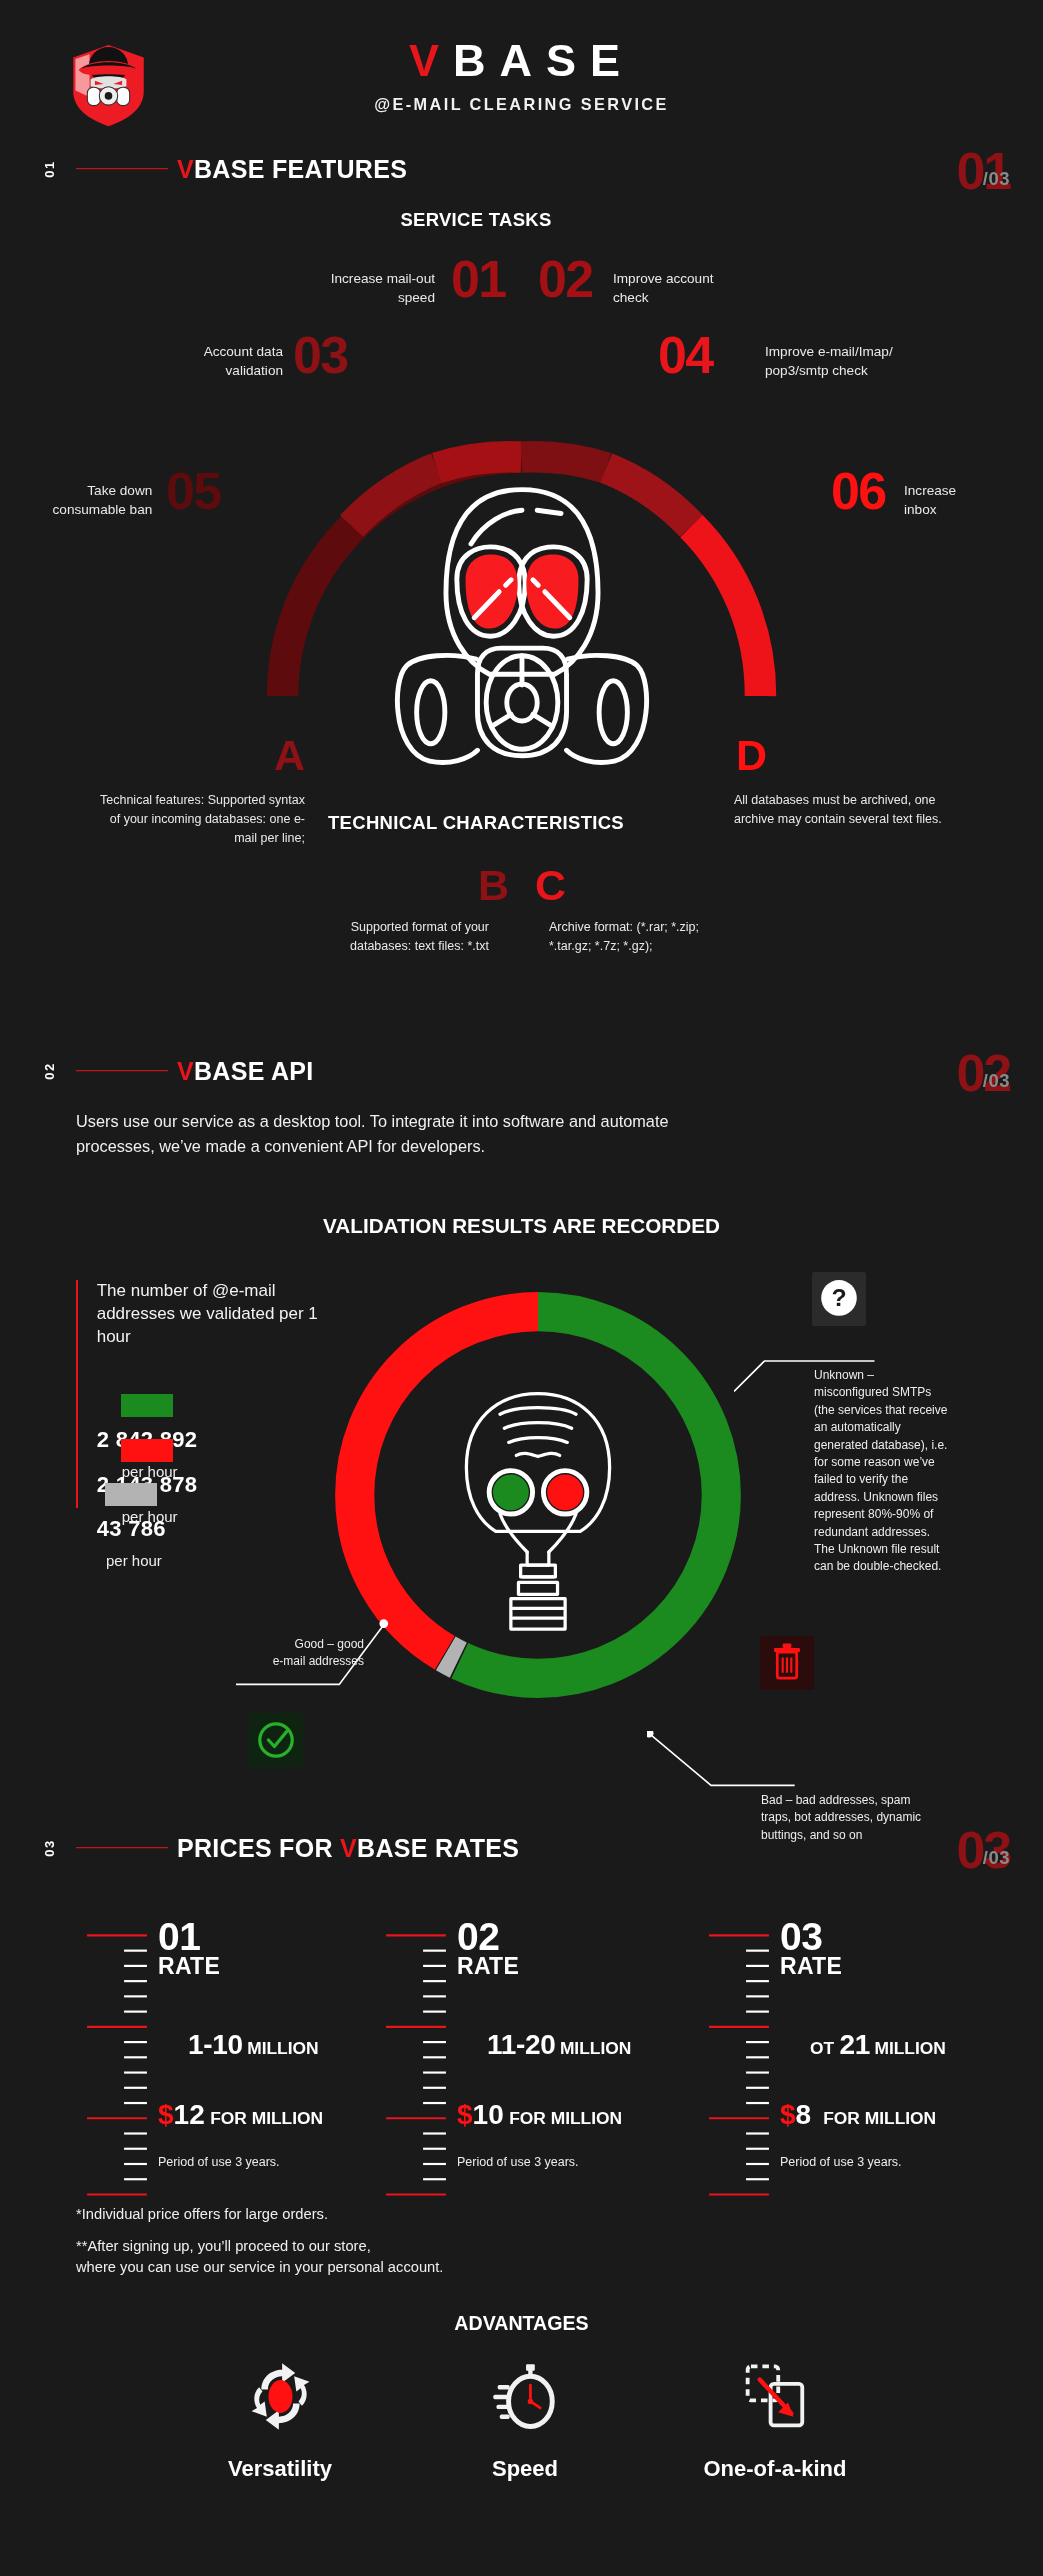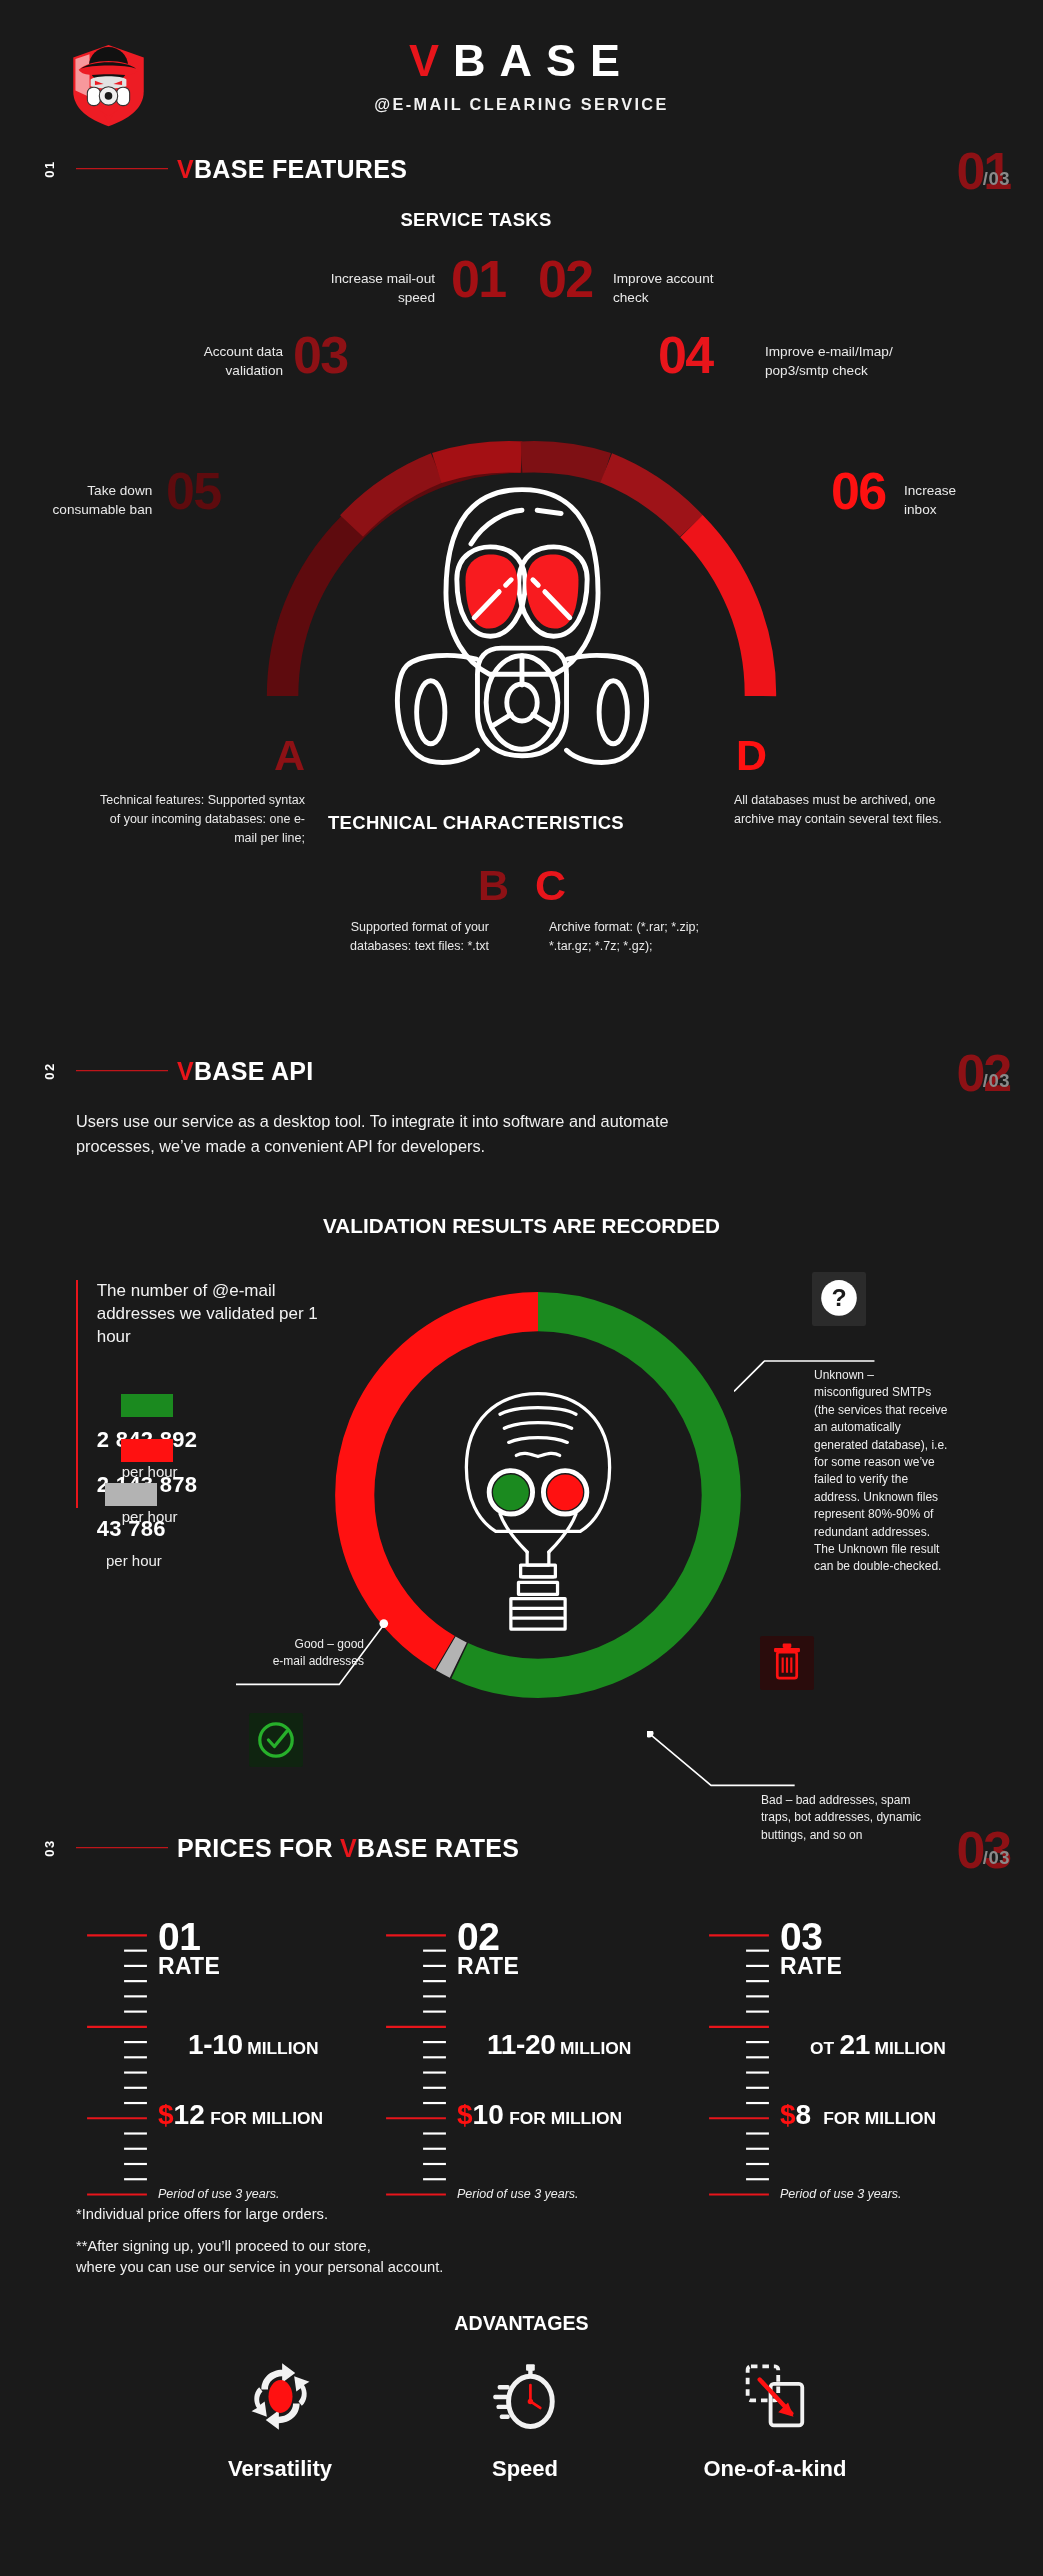--- a/index.html
+++ b/index.html
@@ -103,21 +103,21 @@
   .rate-body { position:absolute; left:71px; top:0; width:234px; }
   .rate-num { font-size:39px; font-weight:700; line-height:0.95; letter-spacing:-0.5px; }
   .rate-word { font-size:23px; font-weight:700; line-height:1; letter-spacing:0.3px; }
   .rate-vol { position:absolute; left:60px; top:111px; white-space:nowrap;margin-left:41px; }
   .rate-vol b { font-size:28px; font-weight:700; letter-spacing:-0.3px; }
   .rate-vol span { font-size:17.4px; font-weight:700; margin-left:4.3px; }
   .rate-price { position:absolute; left:71px; top:181px; white-space:nowrap; }
   .rate-price i { font-style:normal; color:#ff1111; font-size:28px; font-weight:700; }
   .rate-price b { font-size:28px; font-weight:700; }
   .rate-price span { font-size:17.4px; font-weight:700; margin-left:5.4px; }
-  .rate-period { position:absolute; left:71px; top:269px; font-size:12.5px; color:#ededed; white-space:nowrap;font-style:italic; }
+  .rate-period { position:absolute; left:71px; top:237px; font-size:12.5px; color:#ededed; white-space:nowrap; }
 
   .footnote { position:absolute; left:76px; font-size:14.7px; line-height:1.45; color:#f0f0f0; }
 
   .adv-title {
     position:absolute; left:0; width:1043px; top:2312px; text-align:center;
     font-size:19.6px; font-weight:700;
   }
   .adv-item { position:absolute; width:196px; text-align:center; }
   .adv-label { margin-top:22px; font-size:22px; font-weight:700; color:#ffffff; }
 </style>

